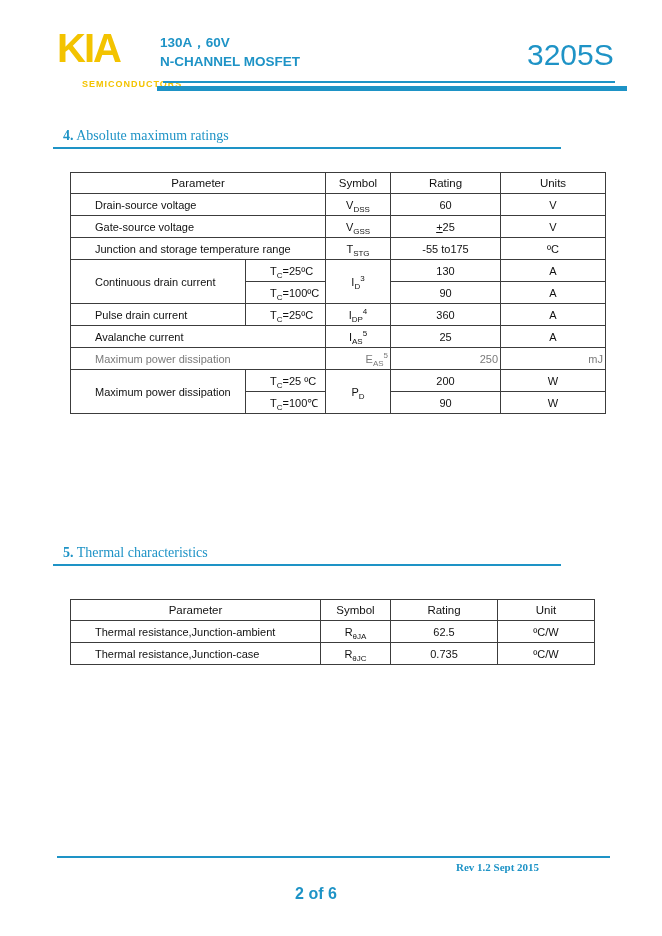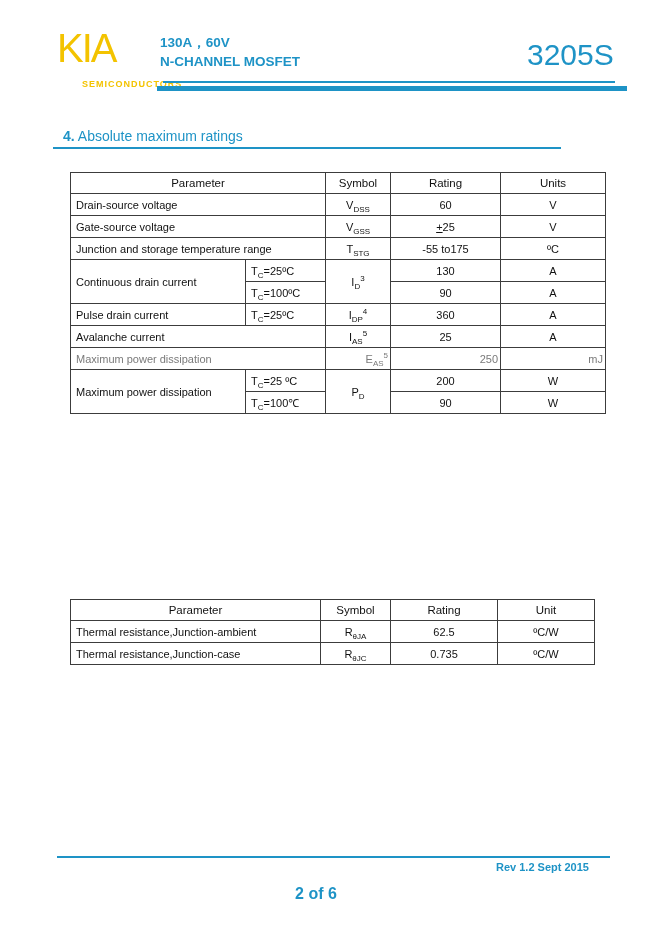--- a/index.html
+++ b/index.html
@@ -3,63 +3,63 @@
 <meta charset="utf-8">
 <style>
   html,body { margin:0; padding:0; background:#fff; }
   .page {
     position:relative; width:662px; height:936px; background:#ffffff;
     font-family:"Liberation Sans", sans-serif; color:#111; overflow:hidden;
   }
   
   .kia-logo {
     position:absolute; left:57px; top:26px;
-    color:#F3C300; font-size:40px; font-weight:normal; letter-spacing:-2px; line-height:44px;
+    color:#F3C300; font-size:40px; font-weight:bold; letter-spacing:-2px; line-height:44px;
   }
   .kia-tagline {
     position:absolute; left:57px; top:79px;
     color:#F3C300; font-size:9px; font-weight:bold; letter-spacing:1px;margin-left:25px;
   }
   .product-desc {
     position:absolute; left:160px; top:33px;
     color:#1E93C6; font-size:13.5px; font-weight:bold; line-height:19px;
   }
   .part-number {
     position:absolute; left:527px; top:38px;
     color:#1E93C6; font-size:30px; font-weight:normal;
   }
   .hline-thin  { position:absolute; left:163px; top:81px;  width:452px; height:2px; background:#1E93C6; }
   .hline-thick { position:absolute; left:157px; top:86px;  width:470px; height:5px; background:#1E93C6; }
   
   .section-title {
     position:absolute; left:53px; width:508px; height:21px;
     border-bottom:2px solid #1E93C6; color:#1E93C6; font-size:14px;
-    padding-left:10px; box-sizing:border-box;
+    padding-left:10px; box-sizing:border-box;font-family:Liberation Serif, serif;
   }
   .section-title .num { font-weight:bold; }
   
   table.dtable {
     position:absolute; border-collapse:collapse; table-layout:fixed;
     color:#111;
   }
   table.dtable td {
     border:1px solid #3c3c3c; font-size:11px; height:21px;
     text-align:center; vertical-align:middle; padding:0 2px; overflow:hidden;
   }
   table.dtable tr.hdr td { height:20px; font-size:11.5px;margin-top:16px; }
-  table.dtable td.l { text-align:left; padding-left:5px; }
+  table.dtable td.l { text-align:left; padding-left:24px; }
   tr.muted td { color:#7a7a7a;text-align:right; }
   sub.ss { font-size:8px; line-height:0; }
   sup.ss { font-size:8px; line-height:0; }
   .u { text-decoration:underline; }
   
   .footer-line { position:absolute; left:57px; top:856px; width:553px; height:2px; background:#1E93C6; }
   .footer-page { position:absolute; left:281px; top:861px; width:70px; text-align:center;
                  color:#1E93C6; font-size:16px; font-weight:bold;margin-top:24px; }
-  .footer-rev  { position:absolute; left:496px; top:861px; color:#1E93C6; font-size:11px; font-weight:bold; }
+  .footer-rev  { position:absolute; left:456px; top:861px; color:#1E93C6; font-size:11px; font-weight:bold;font-family:Liberation Serif, serif; }
 </style>
 </head>
 <body>
 
 <div class="page">
 
   <div class="kia-logo">KIA</div>
   <div class="kia-tagline">SEMICONDUCTORS</div>
   <div class="product-desc">
     <div>130A，60V</div>
@@ -145,20 +145,23 @@
         <td>W</td>
       </tr>
       <tr>
         <td class="l"><span>T</span><sub class="ss">C</sub><span>=100℃</span></td>
         <td>90</td>
         <td>W</td>
       </tr>
     </tbody>
   </table>
 
+  <div class="section-title" style="top:545px;">
+    <span class="num">5.</span><span> Thermal characteristics</span>
+  </div>
 
   <table class="dtable" style="left:70px; top:599px; width:524px;">
     <colgroup>
       <col style="width:250px">
         <col style="width:70px">
         <col style="width:107px">
         <col style="width:97px">
     </colgroup>
     <tbody>
       <tr class="hdr">

